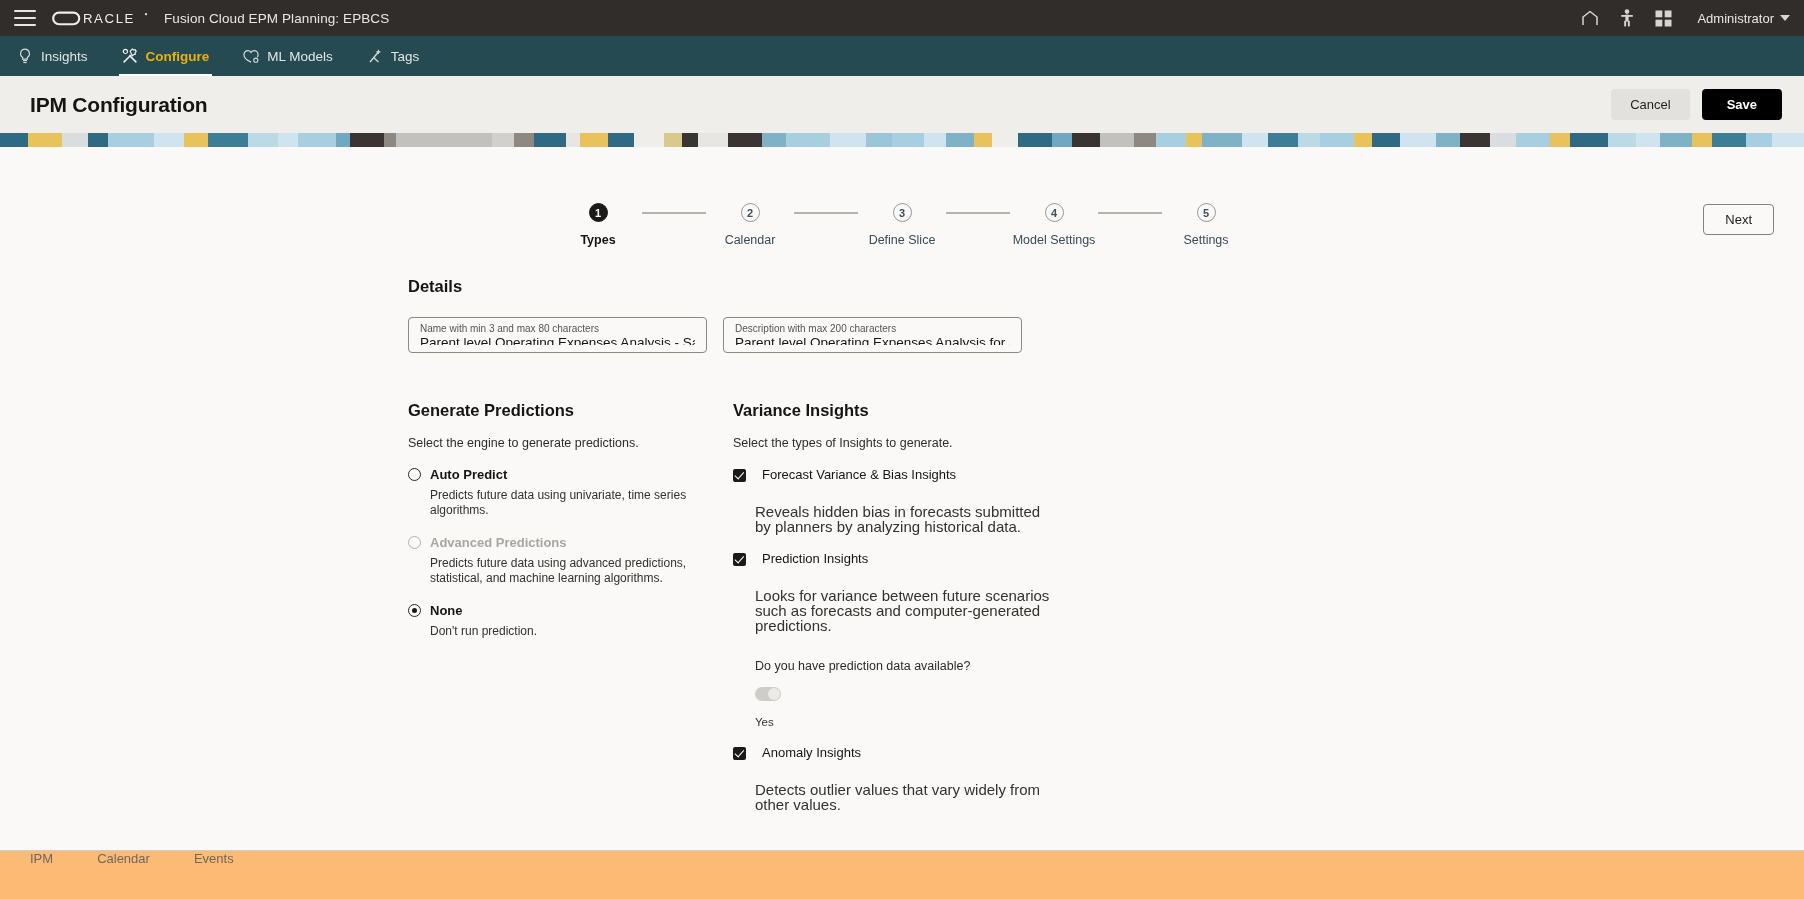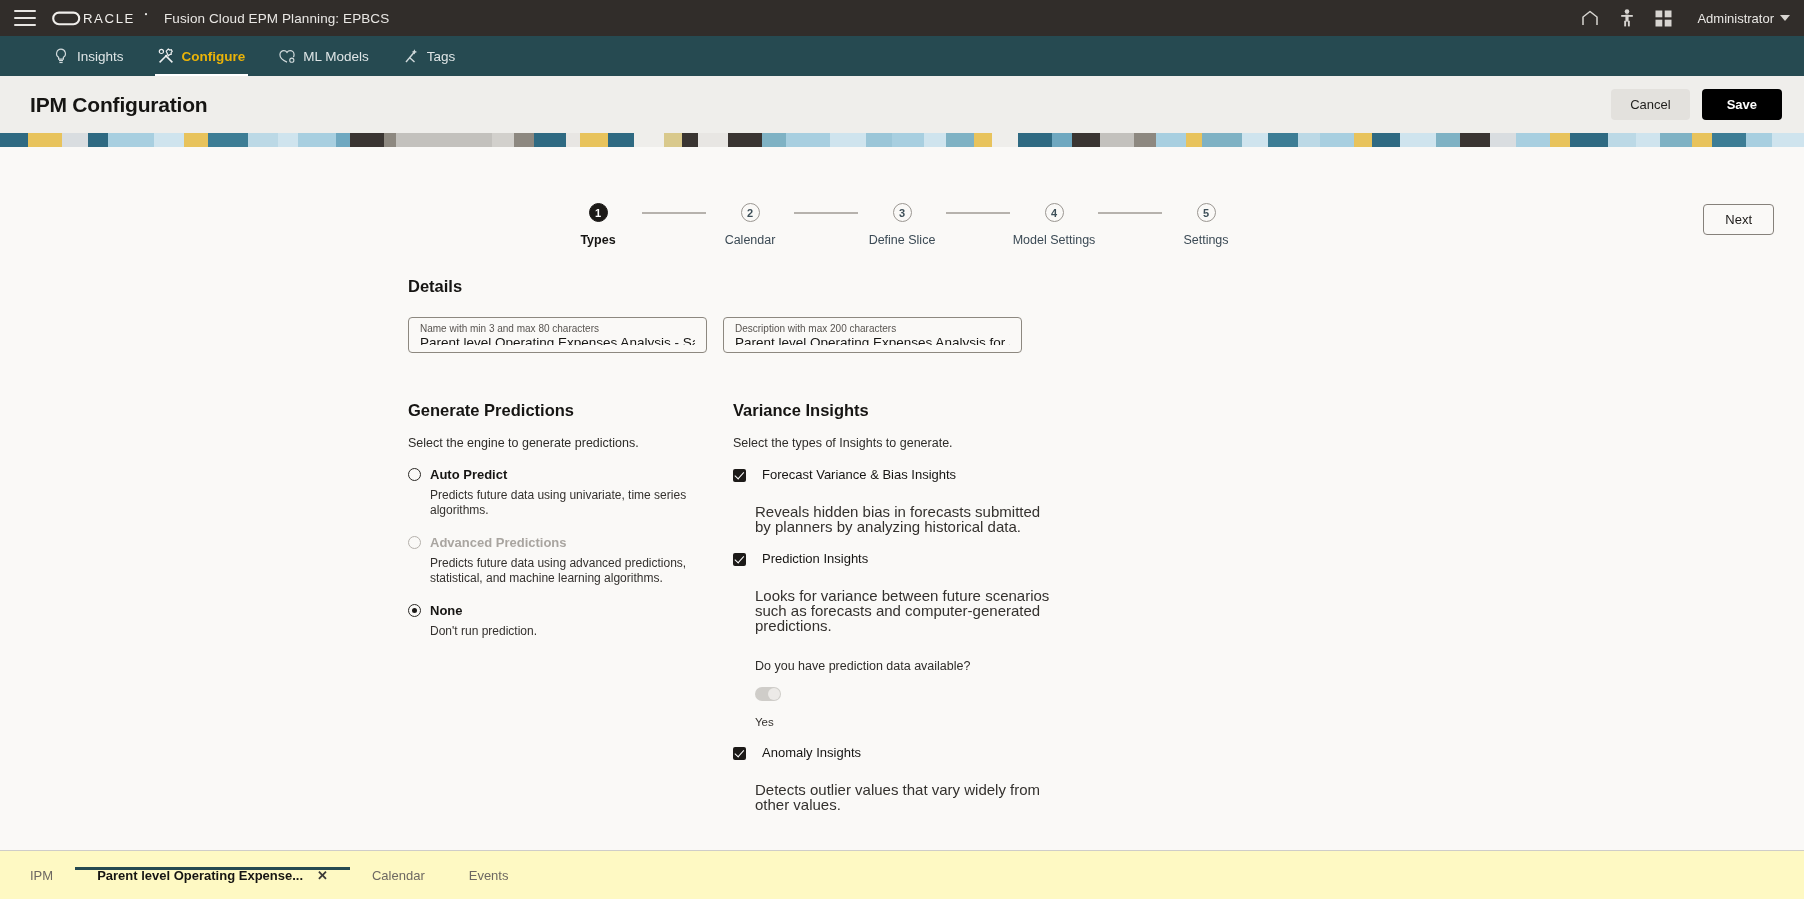--- a/index.html
+++ b/index.html
@@ -27,21 +27,21 @@
   .hicon { width: 19px; height: 19px; display: flex; align-items: center; justify-content: center;
     cursor: pointer; color: #d8d5d1; }
   .user-menu { display: flex; align-items: center; gap: 6px; color: #e9e7e4;
     font-size: 13px; cursor: pointer; margin-left: 6px; }
   .caret-down { width: 0; height: 0; border-left: 5px solid transparent;
     border-right: 5px solid transparent; border-top: 6px solid #d8d5d1; }
 
   
   .nav-bar {
     height: 40px; background: #264a51; display: flex; align-items: flex-end;
-    padding-left: 36px; flex: 0 0 40px; position: relative; z-index: 15;
+    flex: 0 0 40px; position: relative; z-index: 15;
   }
   .nav-tab {
     display: flex; align-items: center; gap: 8px; height: 40px;
     padding: 0 17px; color: #dfe6e7; font-size: 13.5px; cursor: pointer;
     position: relative; white-space: nowrap;
   }
   .nav-tab .nt-icon { width: 16px; height: 16px; display: flex; align-items: center;
     justify-content: center; opacity: .92; }
   .nav-tab.active { color: #eab308; font-weight: bold; }
   .nav-tab.active::after {
@@ -154,22 +154,22 @@
     background: #cfcdc9; position: relative; cursor: pointer;
   }
   .toggle .knob {
     position: absolute; right: 1px; top: 1px; width: 12px; height: 12px;
     border-radius: 50%; background: #eceae7;
   }
   .toggle-val { font-size: 11.5px; color: #34312e; margin-left: 22px; margin-top: 15px; }
 
   
   .bottom-bar {
-    height: 49px; flex: 0 0 49px; background: #fef9c3; border-top: 1px solid #cfcdc9;
-    display: flex; align-items: center; padding-left: 8px; position: relative; z-index: 12;
+    height: 49px; flex: 0 0 49px; background: #fdba74; border-top: 1px solid #cfcdc9;
+    display: flex; align-items: flex-start; padding-left: 8px; position: relative; z-index: 12;
   }
   .btab {
     display: flex; align-items: center; padding: 0 22px; font-size: 13px;
     color: #6d6862; cursor: pointer; position: relative; white-space: nowrap;
   }
   .btab.active { color: #161513; font-weight: bold; }
   .btab.active::before {
     content: ""; position: absolute; left: 0; right: 0; top: -1px; height: 3px;
     background: #264a51;
   }
@@ -459,24 +459,20 @@
         </div>
 
       </div>
     </div>
   </div>
 
   <div class="bottom-bar">
     <div class="btab">
       <span>IPM</span>
     </div>
-    <div class="btab active">
-      <span>Parent level Operating Expense...</span>
-      <span class="btab-close">✕</span>
-    </div>
     <div class="btab">
       <span>Calendar</span>
     </div>
     <div class="btab">
       <span>Events</span>
     </div>
   </div>
 
 </div>
 

